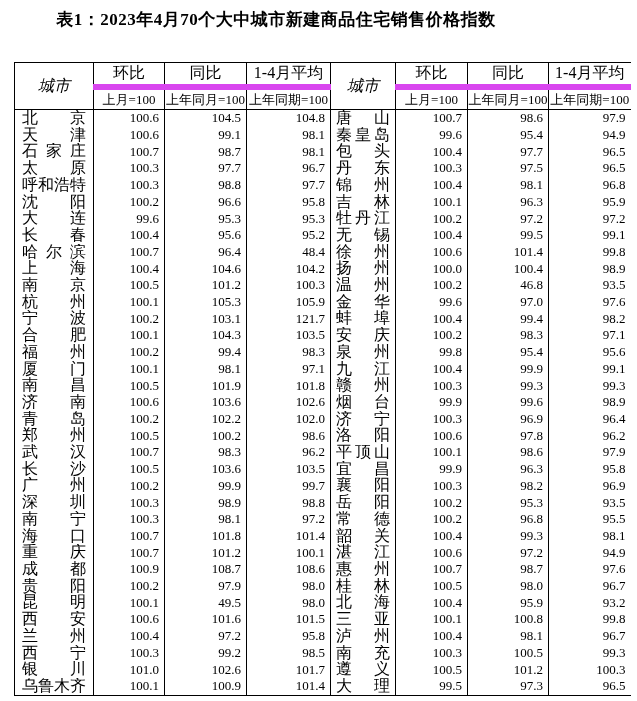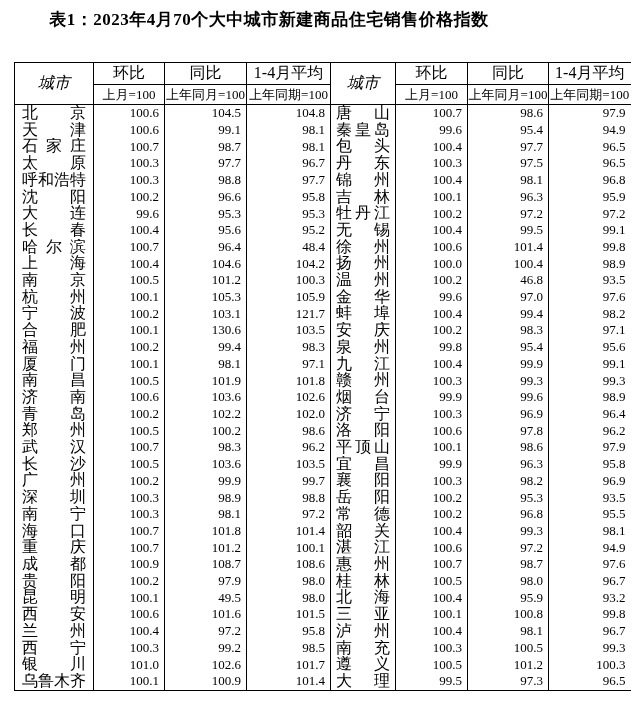--- a/index.html
+++ b/index.html
@@ -10,21 +10,21 @@
   body {
     width: 637px;
     height: 701px;
     position: relative;
     font-family: "Liberation Serif", "DejaVu Serif", serif;
     color: #000000;
   }
   .page-title {
     position: absolute;
     top: 8px;
-    left: 4px;
+    left: 11px;
     width: 530px;
     text-align: center;
     font-size: 17px;
     font-weight: bold;
     letter-spacing: 0.5px;
   }
   table.price-table {
     position: absolute;
     left: 14px;
     top: 62px;
@@ -37,21 +37,21 @@
     margin: 0;
     border-left: 1px solid #000000;
     font-weight: normal;
     vertical-align: middle;
     overflow: hidden;
     white-space: nowrap;
   }
   
   .price-table thead tr.h1 th { border-top: 1.5px solid #000000; }
   
-  .price-table thead tr.h2 th { border-top: 1px solid #d946ef; }
+  .price-table thead tr.h2 th { border-top: 6px solid #d946ef; }
   
   .price-table thead th { border-bottom: 1.5px solid #000000; }
   
   .price-table tbody tr:last-child td { border-bottom: 1.5px solid #000000; font-family: Liberation Serif, serif; }
 
   .price-table thead tr.h1 th { height: 21px; font-size: 16px; text-align: center; }
   .price-table thead tr.h2 th { height: 19px; font-size: 13px; text-align: center; }
   .price-table thead th.city-h { font-size: 16px; text-align: center; font-style: italic; }
 
   .price-table tbody td { height: 16.7px; }
@@ -291,21 +291,21 @@
         </td>
         <td class="num">100.4</td>
         <td class="num">99.4</td>
         <td class="num">98.2</td>
       </tr>
       <tr>
         <td class="city left-half">
           <span class="dist">合肥</span>
         </td>
         <td class="num">100.1</td>
-        <td class="num">130.6</td>
+        <td class="num">104.3</td>
         <td class="num">103.5</td>
         <td class="city right-half">
           <span class="dist">安庆</span>
         </td>
         <td class="num">100.2</td>
         <td class="num">98.3</td>
         <td class="num">97.1</td>
       </tr>
       <tr>
         <td class="city left-half">

